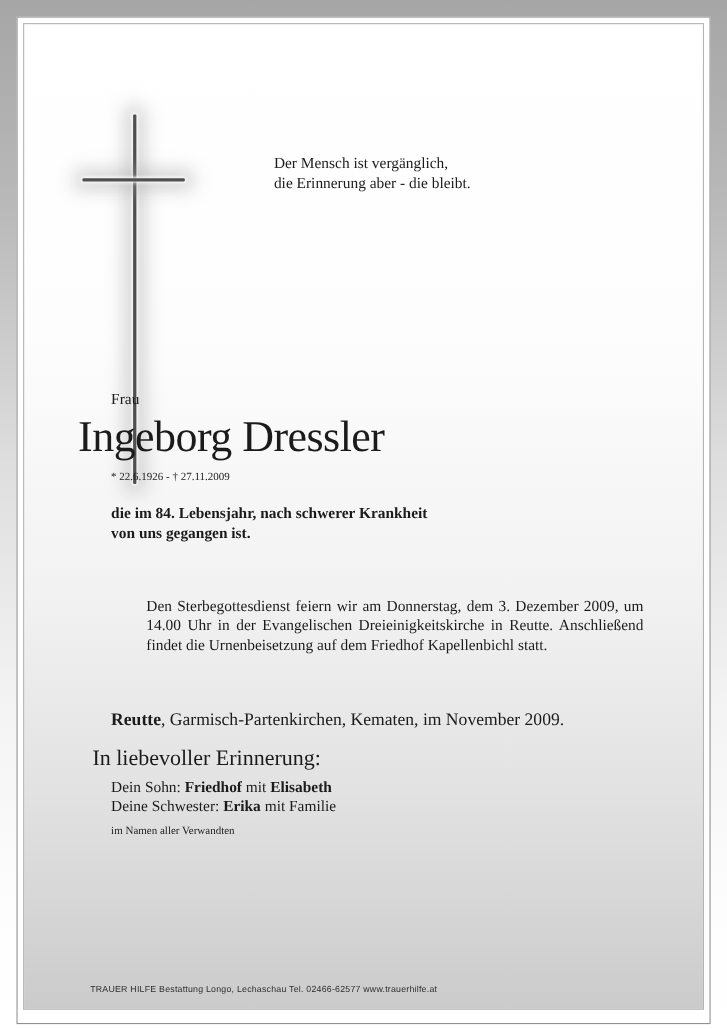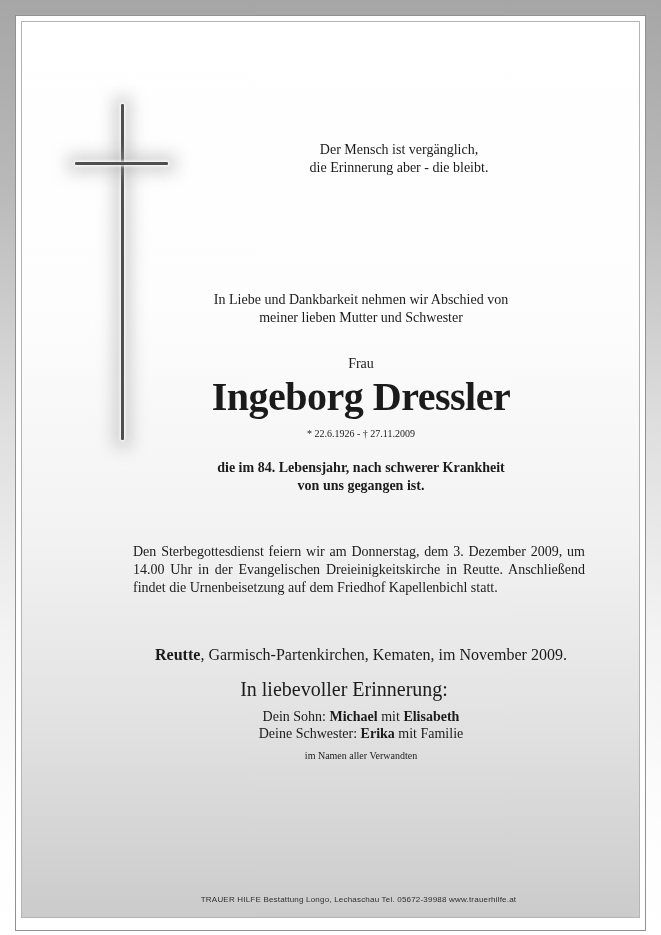--- a/index.html
+++ b/index.html
@@ -27,26 +27,26 @@
 
   
   .cross { left: 50px; top: 78px; width: 110px; height: 348px; }
   .cross .bar {
     position: absolute; background: #4f4f4f; border-radius: 1px;
     box-shadow: 0 0 3px 1px #ffffff, 0 0 16px 8px rgba(165,165,165,0.45);
   }
   .cross .bar-v { left: 49px; top: 4px;  width: 3px;  height: 336px; }
   .cross .bar-h { left: 3px;  top: 62px; width: 93px; height: 3px; }
 
-  .txt { text-align: center; }
+  .txt { }
   .quote       { left: 227px; top: 119px; width: 300px; font-size: 14px; line-height: 18px; }
   .intro       { left: 79px;  top: 269px; width: 520px; font-size: 14px; line-height: 18px; }
   .frau        { left: 79px;  top: 334px; width: 520px; font-size: 14px; }
   .name        { left: 49px;  top: 353px; width: 580px; font-size: 40px; line-height: 44px;
-                 font-weight: bold; letter-spacing: -0.5px; }
+                 font-weight: normal; letter-spacing: -0.5px; }
   .dates       { left: 79px;  top: 406px; width: 520px; font-size: 10px; }
   .age-note    { left: 79px;  top: 437px; width: 520px; font-size: 14px; line-height: 18px; font-weight: bold; }
   .service     { left: 111px; top: 521px; width: 452px; font-size: 14px; line-height: 18px;
                  text-align: justify; }
   .places      { left: 79px;  top: 624px; width: 520px; font-size: 16px; }
   .memory      { left: 62px;  top: 656px; width: 520px; font-size: 20px; }
   .mourner-1   { left: 79px;  top: 687px; width: 520px; font-size: 14px; }
   .mourner-2   { left: 79px;  top: 704px; width: 520px; font-size: 14px; }
   .closing     { left: 79px;  top: 728px; width: 520px; font-size: 10px; }
   .footer      { left: 60px;  top: 873px; width: 553px; font-size: 8px;
@@ -63,44 +63,40 @@
     <div class="cross">
       <div class="bar bar-v"></div>
       <div class="bar bar-h"></div>
     </div>
 
     <div class="txt quote">
       <div>Der Mensch ist vergänglich,</div>
       <div>die Erinnerung aber - die bleibt.</div>
     </div>
 
-    <div class="txt intro">
-      <div>In Liebe und Dankbarkeit nehmen wir Abschied von</div>
-      <div>meiner lieben Mutter und Schwester</div>
-    </div>
 
     <div class="txt frau">Frau</div>
 
     <div class="txt name">Ingeborg Dressler</div>
 
     <div class="txt dates">* 22.6.1926 - † 27.11.2009</div>
 
     <div class="txt age-note">
       <div>die im 84. Lebensjahr, nach schwerer Krankheit</div>
       <div>von uns gegangen ist.</div>
     </div>
 
     <div class="service">Den Sterbegottesdienst feiern wir am Donnerstag, dem 3. Dezember 2009, um 14.00 Uhr in der Evangelischen Dreieinigkeitskirche in Reutte. Anschließend findet die Urnenbeisetzung auf dem Friedhof Kapellenbichl statt.</div>
 
     <div class="txt places"><span class="b">Reutte</span><span>, Garmisch-Partenkirchen, Kematen, im November 2009.</span></div>
 
     <div class="txt memory">In liebevoller Erinnerung:</div>
 
-    <div class="txt mourner-1"><span>Dein Sohn: </span><span class="b">Michael</span><span> mit </span><span class="b">Elisabeth</span></div>
+    <div class="txt mourner-1"><span>Dein Sohn: </span><span class="b">Friedhof</span><span> mit </span><span class="b">Elisabeth</span></div>
 
     <div class="txt mourner-2"><span>Deine Schwester: </span><span class="b">Erika</span><span> mit Familie</span></div>
 
     <div class="txt closing">im Namen aller Verwandten</div>
 
-    <div class="txt footer">TRAUER HILFE Bestattung Longo, Lechaschau Tel. 05672-39988 www.trauerhilfe.at</div>
+    <div class="txt footer">TRAUER HILFE Bestattung Longo, Lechaschau Tel. 02466-62577 www.trauerhilfe.at</div>
 
   </div>
 </div>
 
 </body></html>

